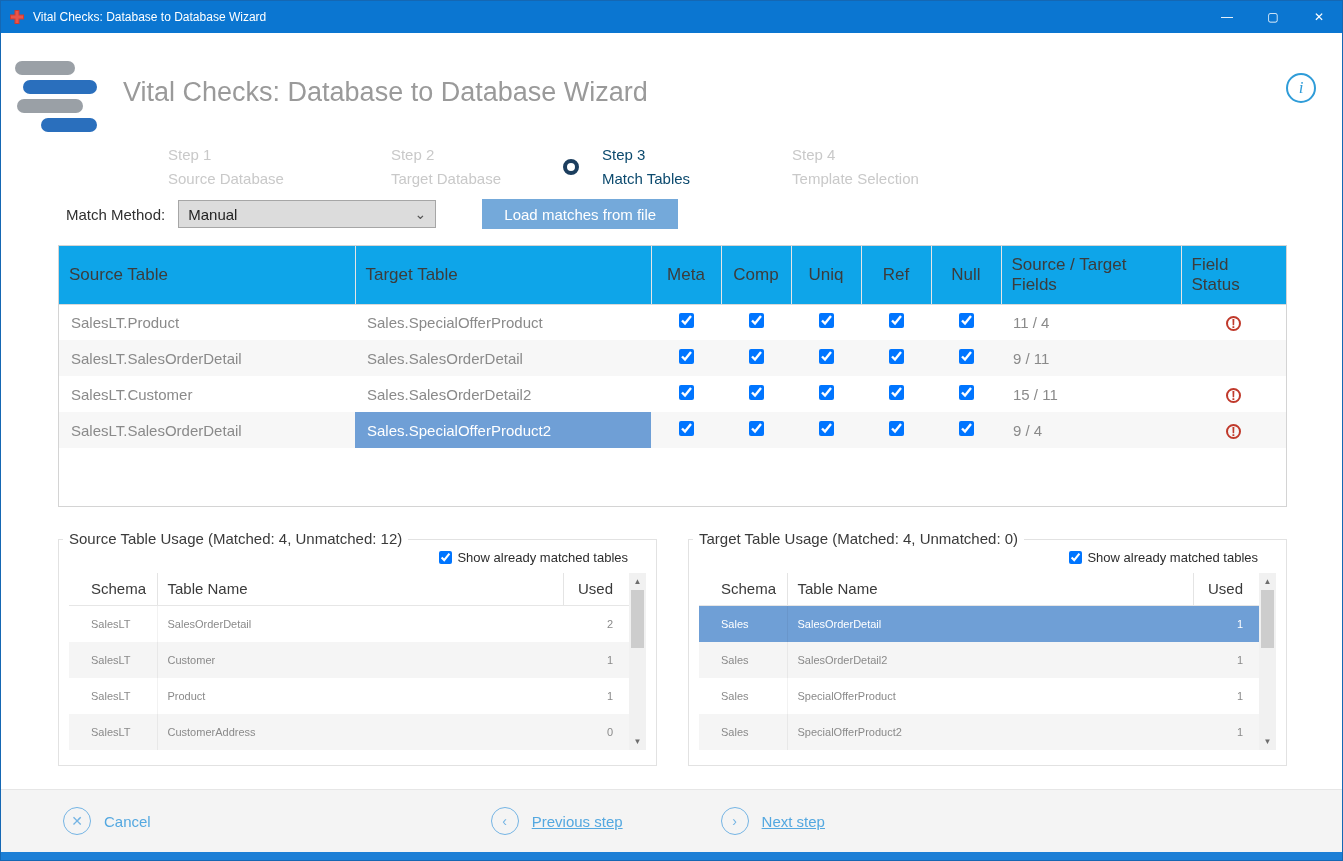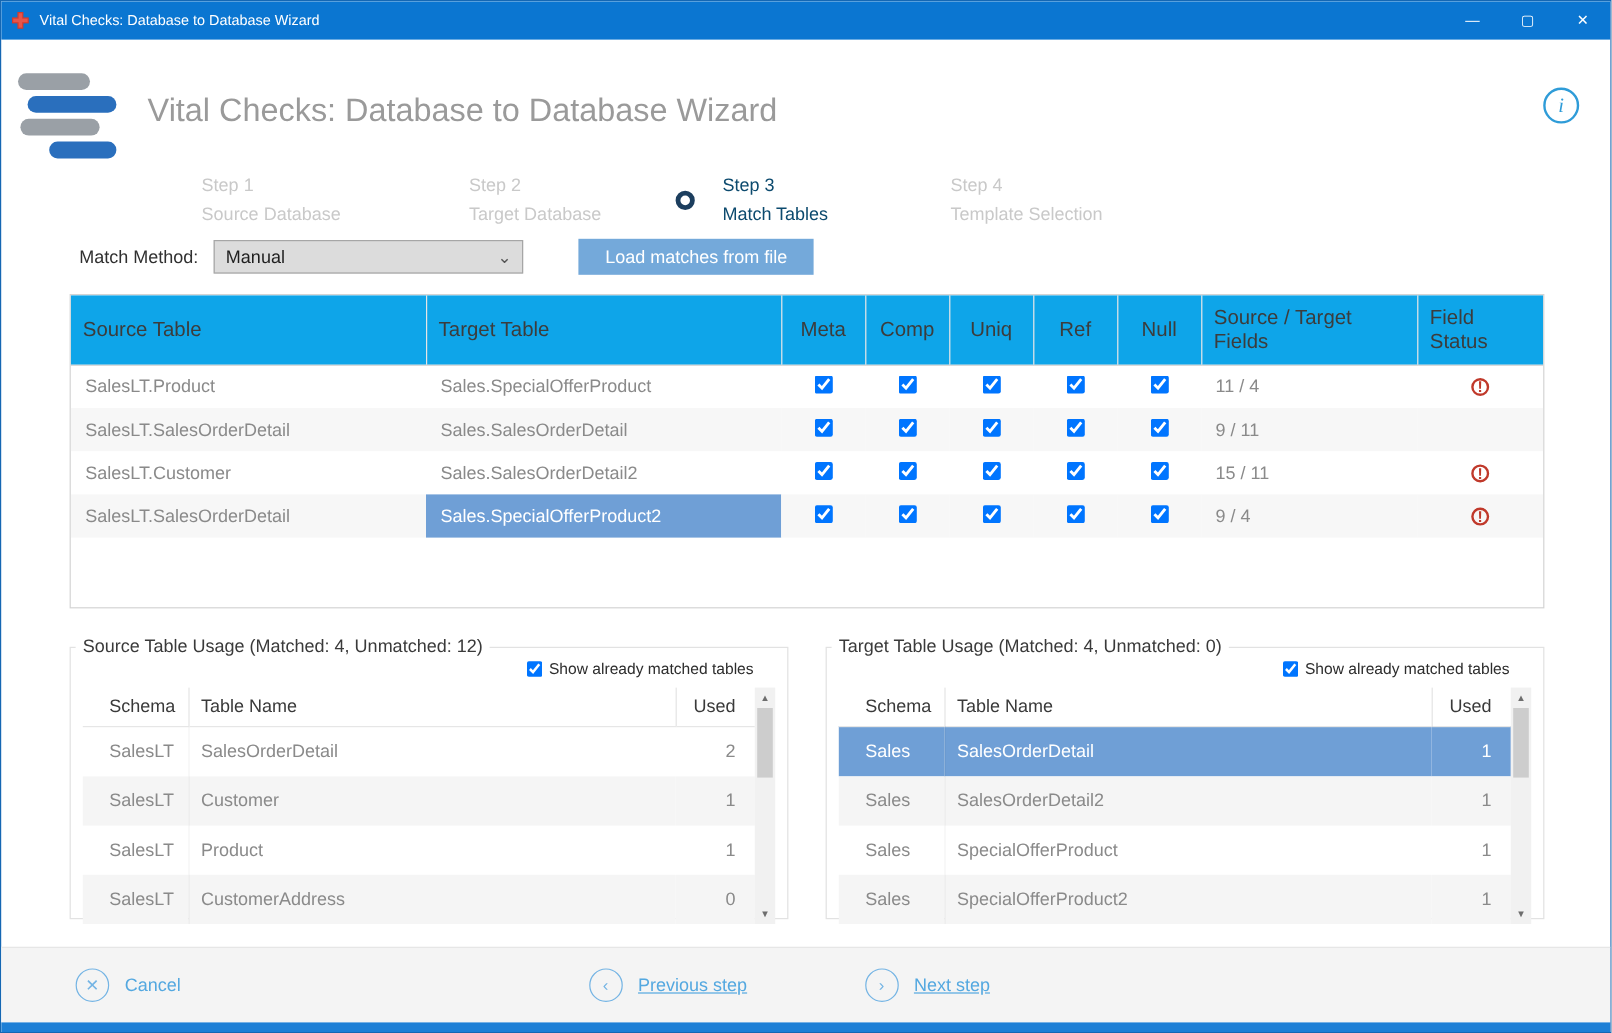--- a/index.html
+++ b/index.html
@@ -77,21 +77,21 @@
   .panel-title { position:absolute; top:-10px; left:4px; background:#ffffff; padding:0 6px; font-size:15px; color:#3a3a3a; }
   .show-matched { display:flex; justify-content:flex-end; align-items:center; gap:5px; font-size:13px; color:#2d2d2d; margin:-6px 18px 8px 0; }
   .show-matched input { width:13px; height:13px; }
   .usage-area { display:flex; }
   table.usage { flex:1; border-collapse:collapse; table-layout:fixed; }
   table.usage th {
     height:32px; font-size:15px; font-weight:400; color:#3a3a3a; text-align:left;
     padding:0 10px; border-bottom:1px solid #e6e6e6; border-left:1px solid #e4e4e4;
   }
   table.usage th:first-child { border-left:none; padding-left:22px; }
-  table.usage td { height:34px; font-size:15px; color:#8a8a8a; padding:12px 10px; }
+  table.usage td { height:34px; font-size:11px; color:#8a8a8a; padding:12px 10px; }
   table.usage td:first-child { padding-left:22px; }
   table.usage td.bl { border-left:1px solid rgba(0,0,0,0.05); }
   table.usage tbody tr:nth-child(even) td { background:#f5f5f5; }
   table.usage th.r, table.usage td.r { text-align:right; padding-right:16px; }
   tr.rowsel td { background:#6f9fd6 !important; color:#ffffff !important; }
   .sbar { width:17px; background:#f1f1f1; display:flex; flex-direction:column; align-items:center; }
   .s-arrow { height:16px; width:17px; font-size:8px; color:#6d6d6d; display:flex; align-items:center; justify-content:center; cursor:default; }
   .s-thumb { width:13px; height:58px; background:#cdcdcd; margin-top:1px; }
   .s-fill { flex:1; }
   

